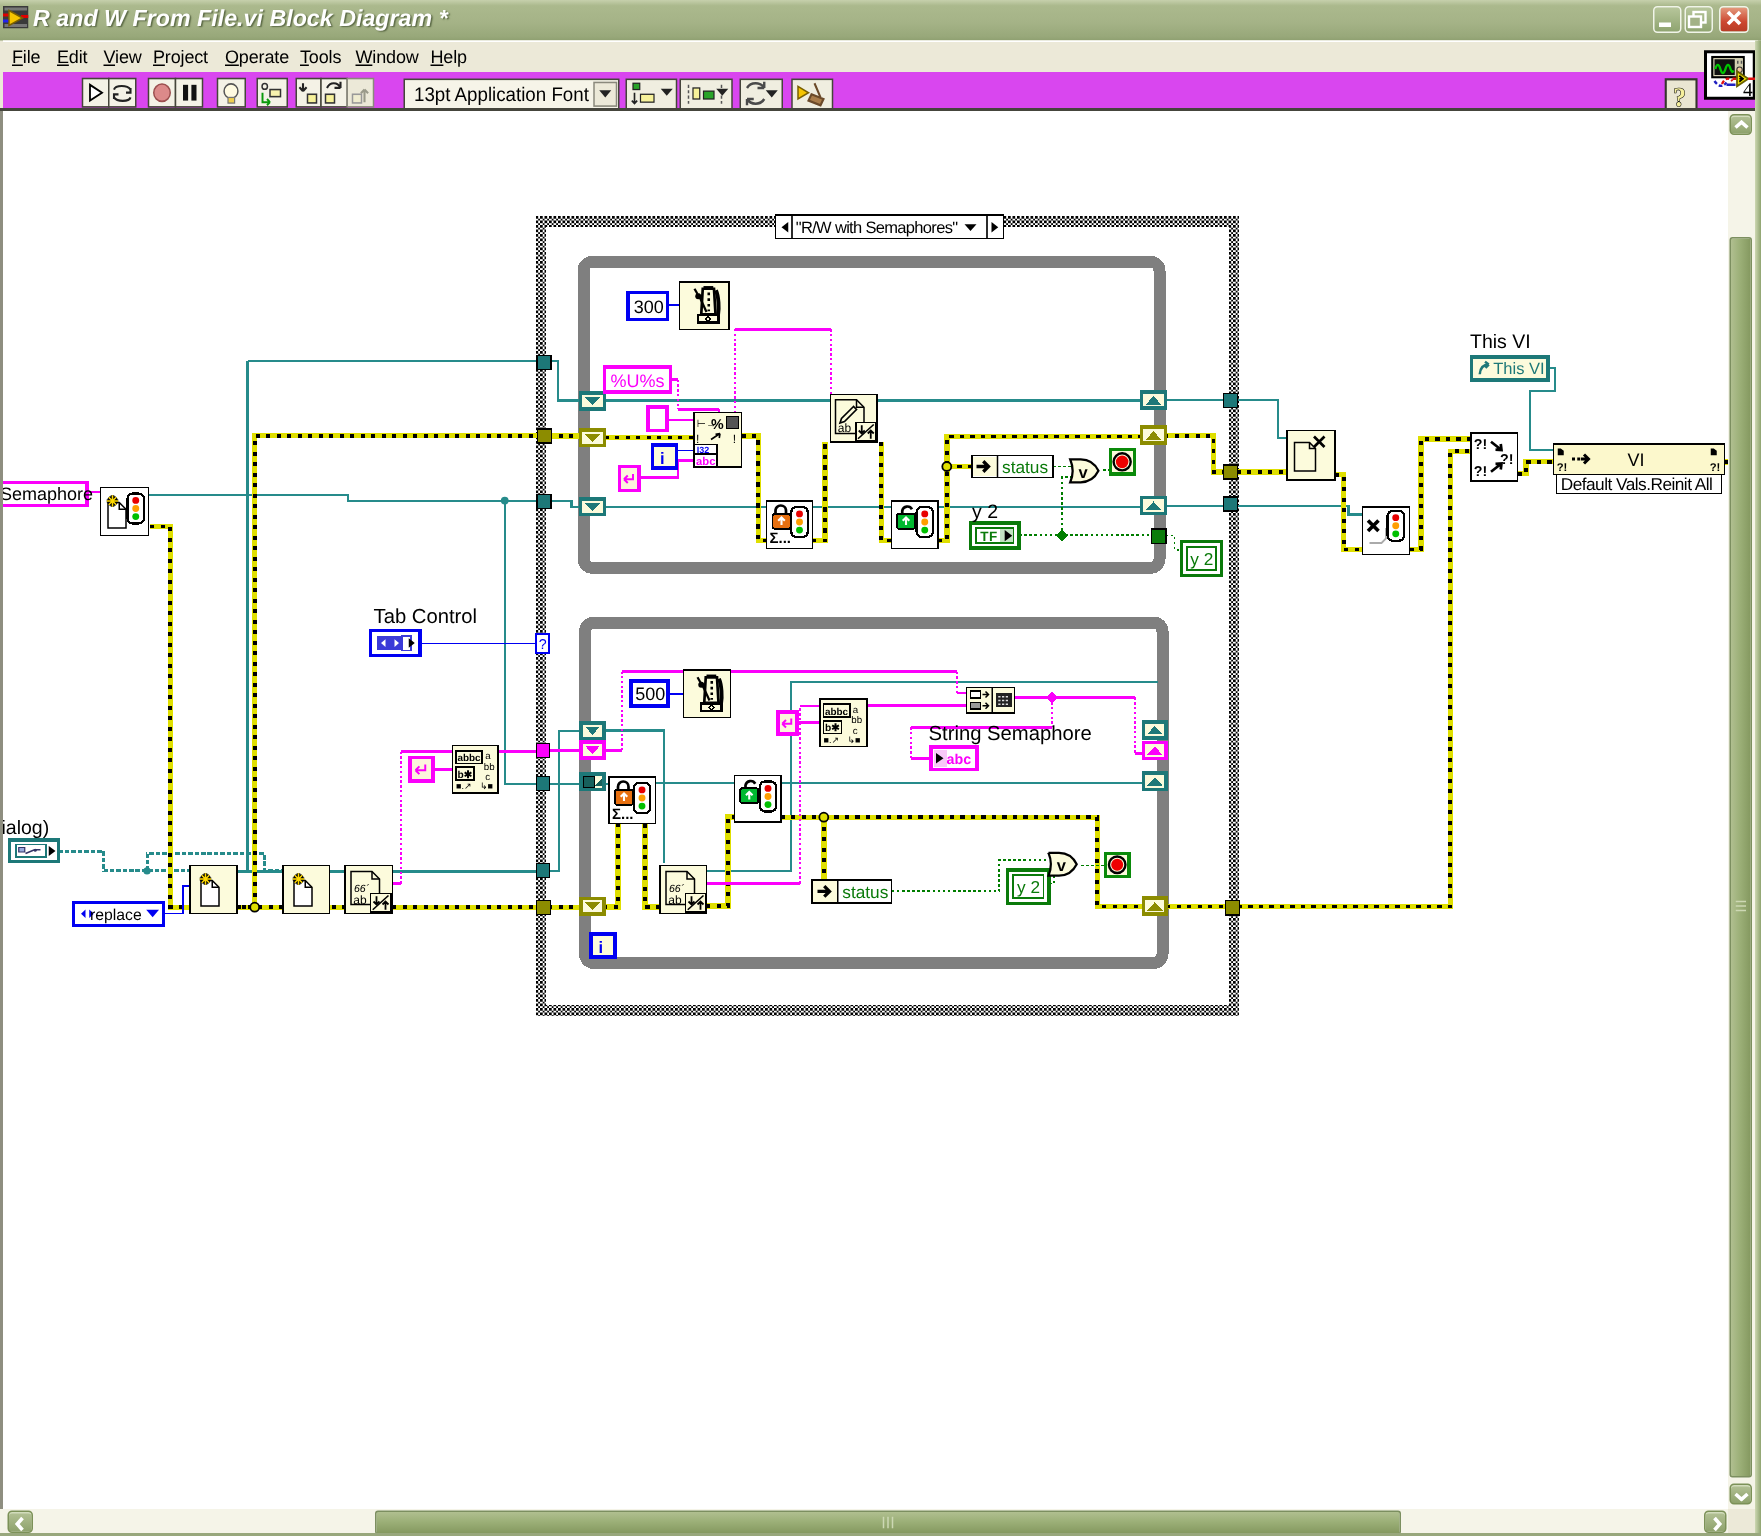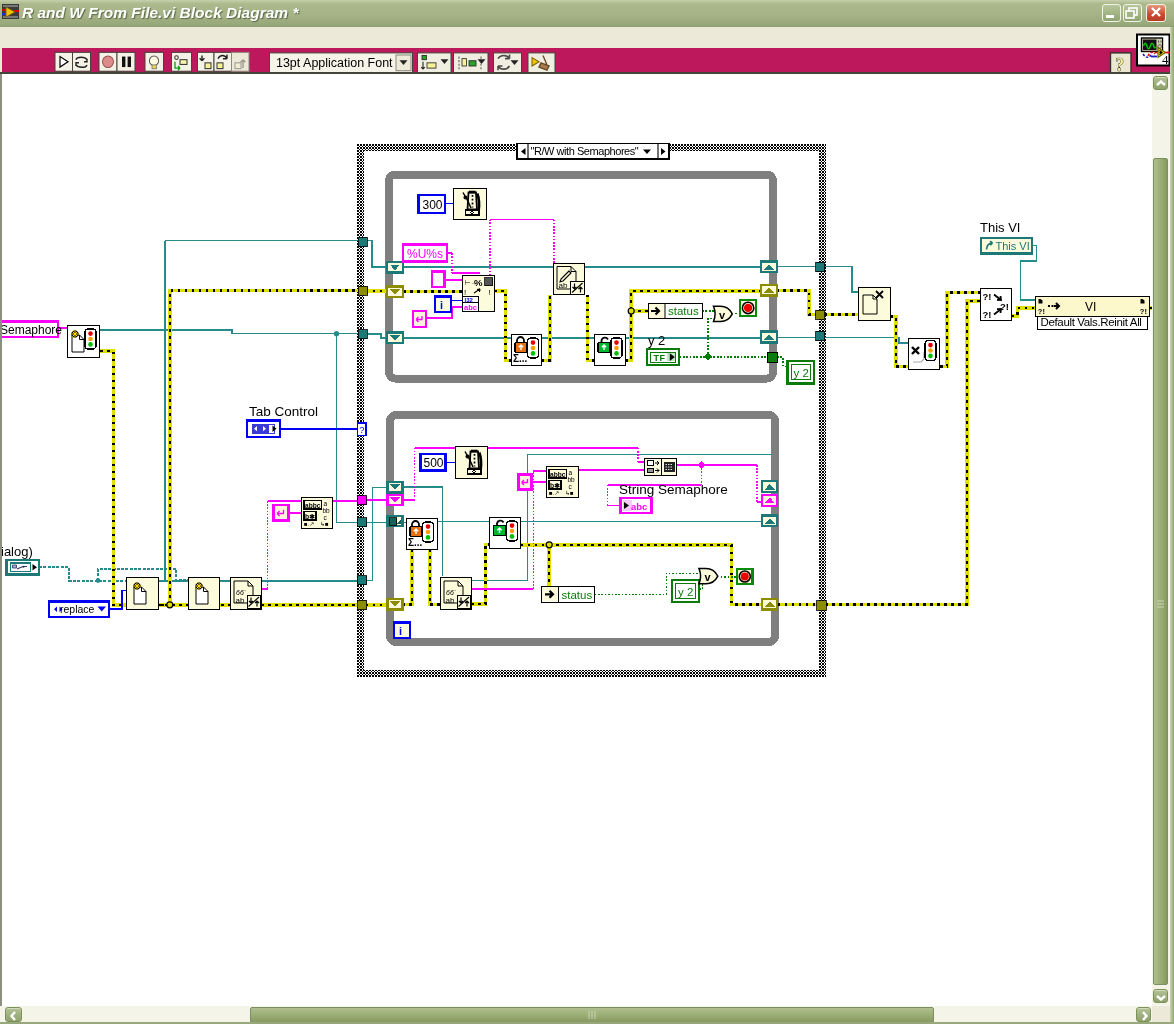--- a/index.html
+++ b/index.html
@@ -13,21 +13,21 @@
 #title-text { position:absolute; left:22px; top:4px; color:#fff; font-size:15.5px; font-weight:bold;
   text-shadow:1px 1px 1px #5a6844; letter-spacing:0px; }
 .tbtn { position:absolute; top:4px; width:19px; height:18px; border-radius:3px; border:1px solid #f0f4e8;
   color:#fff; font-size:11px; text-align:center; }
 #btn-min  { left:1102px; background:linear-gradient(to bottom,#b7c69b,#8fa470); }
 #btn-max  { left:1123px; background:linear-gradient(to bottom,#b7c69b,#8fa470); }
 #btn-close{ left:1146px; width:20px; background:linear-gradient(to bottom,#e49a7e,#cc4730 60%,#b83c26); }
 #menubar { position:absolute; left:2px; top:27px; width:1170px; height:21px; background:#ece9d8;
   border-top:1px solid #fff; font-size:12px; color:#000; letter-spacing:-0.1px; }
 .mi { position:absolute; top:2.5px; }
-#toolbar { position:absolute; left:2px; top:48px; width:1170px; height:29px; background:#be185d; }
+#toolbar { position:absolute; left:2px; top:48px; width:1170px; height:29px; background:#d946ef; }
 #tbline { position:absolute; left:0px; top:72px; width:1174px; height:2px; background:#45453c; }
 #canvas { position:absolute; left:2px; top:74px; width:1150px; height:932px; background:#ffffff; }
 #svg-main { position:absolute; left:0; top:0; width:1174px; height:1024px; }
 #svg-main rect { shape-rendering: crispEdges; }
 
 #vsb { position:absolute; left:1152px; top:74px; width:18px; height:932px; background:#f5f4e8; }
 #hsb { position:absolute; left:0px; top:1006px; width:1152px; height:18px; background:#f5f4e8; }
 .sbtn { position:absolute; background:linear-gradient(to bottom,#b4c296,#8ea26c); border:1px solid #7c9158; border-radius:3px; box-shadow:inset 0 1px 0 #d2dcbc; }
 .sthumb { background:linear-gradient(to right,#b0bf90,#9cb078 45%,#859960); border:1px solid #7c8f60; border-radius:2px; position:absolute; }
 .sthumbh { background:linear-gradient(to bottom,#b0bf90,#9cb078 45%,#859960); border:1px solid #7c8f60; border-radius:2px; position:absolute; }
@@ -50,20 +50,30 @@
     <div class="tbtn" id="btn-min"><svg width="17" height="15">
           <rect x="3" y="10" width="8" height="3" fill="#fff"></rect>
         </svg></div>
     <div class="tbtn" id="btn-max"><svg width="17" height="15">
           <rect x="5" y="3" width="8" height="7" fill="none" stroke="#fff" stroke-width="1.6"></rect>
           <rect x="2" y="6" width="8" height="7" fill="#a3b287" stroke="#fff" stroke-width="1.6"></rect>
         </svg></div>
     <div class="tbtn" id="btn-close"><svg width="18" height="15">
           <path d="M5 3 L13 11 M13 3 L5 11" stroke="#fff" stroke-width="2.4"></path>
         </svg></div>
+  </div>
+  <div id="menubar">
+    <span class="mi" style="left:6px"><u>F</u>ile</span>
+    <span class="mi" style="left:36px"><u>E</u>dit</span>
+    <span class="mi" style="left:67px"><u>V</u>iew</span>
+    <span class="mi" style="left:100px"><u>P</u>roject</span>
+    <span class="mi" style="left:148px"><u>O</u>perate</span>
+    <span class="mi" style="left:198px"><u>T</u>ools</span>
+    <span class="mi" style="left:235px"><u>W</u>indow</span>
+    <span class="mi" style="left:285px"><u>H</u>elp</span>
   </div>
   <div id="toolbar">
     <svg style="position:absolute;left:0;top:0" width="1170" height="29">
       <g transform="translate(0,1.2) scale(1,1.05)">
 
       <rect x="53" y="3" width="17.5" height="18" fill="#f4f2e6" stroke="#45453a"></rect>
       <path d="M58 7 L58 17 L66 12 Z" fill="#fff" stroke="#000" stroke-width="1.2"></path>
 
       <rect x="70.5" y="3" width="18" height="18" fill="#f4f2e6" stroke="#45453a"></rect>
       <path d="M74 10 C75 7 83 7 85 10 M85 9 v3 h-3" stroke="#222" stroke-width="1.4" fill="none"></path>

